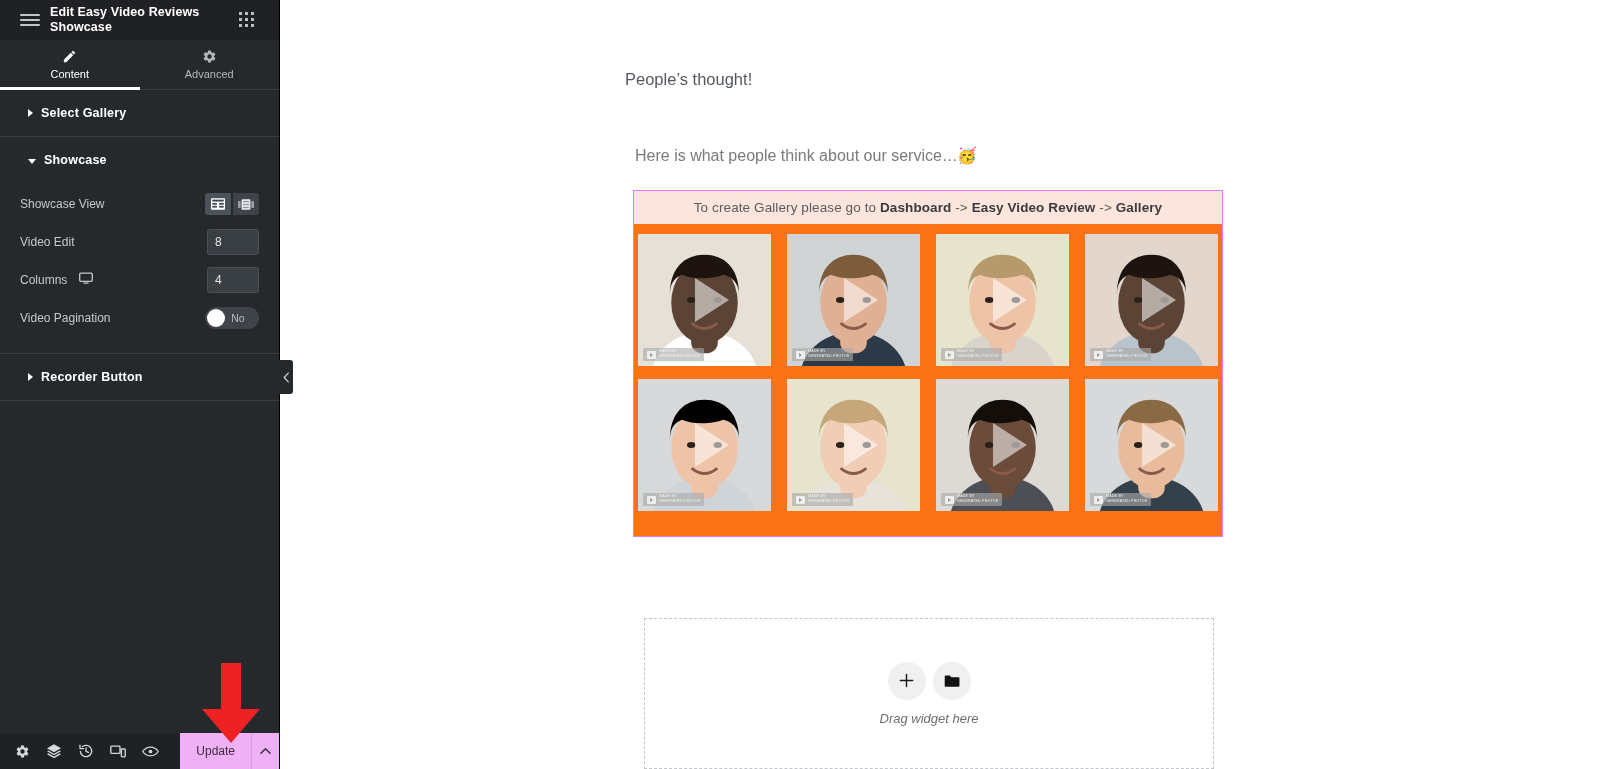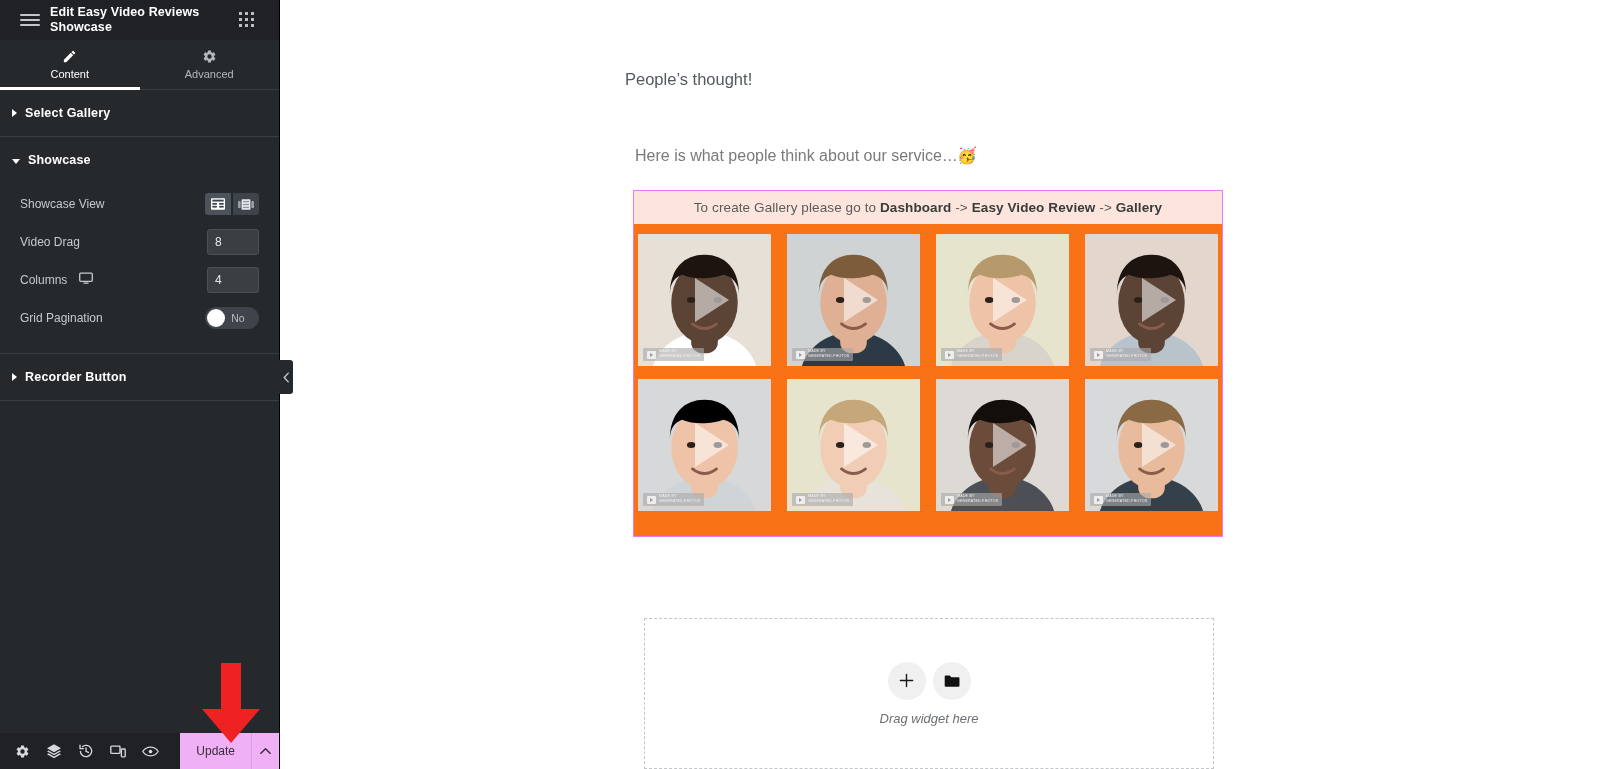--- a/index.html
+++ b/index.html
@@ -52,21 +52,21 @@
   .tab.active { color: #ffffff; }
   .tab.active::after { content:''; position:absolute; left:0; right:0; bottom:-1px;
          height: 3px; background: #ffffff; }
   .tab svg { display:block; }
 
   .sect {
     border-bottom: 1px solid #3a3f44;
   }
   .sect-head {
     height: 46px; display: flex; align-items: center;
-    padding: 0 12px; cursor: pointer;
+    padding: 0 28px; cursor: pointer;
     font-size: 12.5px; font-weight: bold; color: #ffffff;
     letter-spacing: .2px;
   }
   .caret { width: 0; height: 0; margin-right: 8px; flex: 0 0 auto; }
   .caret.right { border-left: 5px solid #ffffff; border-top: 4px solid transparent;
                  border-bottom: 4px solid transparent; }
   .caret.down { border-top: 5px solid #ffffff; border-left: 4px solid transparent;
                 border-right: 4px solid transparent; margin-top: 2px; }
 
   .sect-body { padding: 2px 20px 16px 20px; }
@@ -274,21 +274,21 @@
                   <rect x="5.6" y="5.3" width="6.8" height="1.4" fill="#8e949a"></rect>
                   <rect x="5.6" y="8.6" width="6.8" height="1.4" fill="#8e949a"></rect>
                   <rect x="15" y="2" width="3" height="8" rx="1" fill="#9aa0a6"></rect>
                 </svg>
               </div>
             </div>
           </div>
         </div>
 
         <div class="ctrl">
-          <div class="ctrl-label">Video Drag</div>
+          <div class="ctrl-label">Video Edit</div>
           <div class="ctrl-field">
             <input class="num-input" type="text" value="8" style="">
           </div>
         </div>
 
         <div class="ctrl">
           <div class="ctrl-label">
             <span>Columns</span>
             <span>
               <svg width="14" height="13" viewBox="0 0 16 14" fill="#c5c9ce">
@@ -296,21 +296,21 @@
                 <rect x="5" y="11.6" width="6" height="1.5" rx="0.6"></rect>
               </svg>
             </span>
           </div>
           <div class="ctrl-field">
             <input class="num-input" type="text" value="4" style="">
           </div>
         </div>
 
         <div class="ctrl">
-          <div class="ctrl-label">Grid Pagination</div>
+          <div class="ctrl-label">Video Pagination</div>
           <div class="ctrl-field">
             <div class="switch">
               <span class="knob"></span>
               <span class="slabel">No</span>
             </div>
           </div>
         </div>
 
       </div>
     </div>

